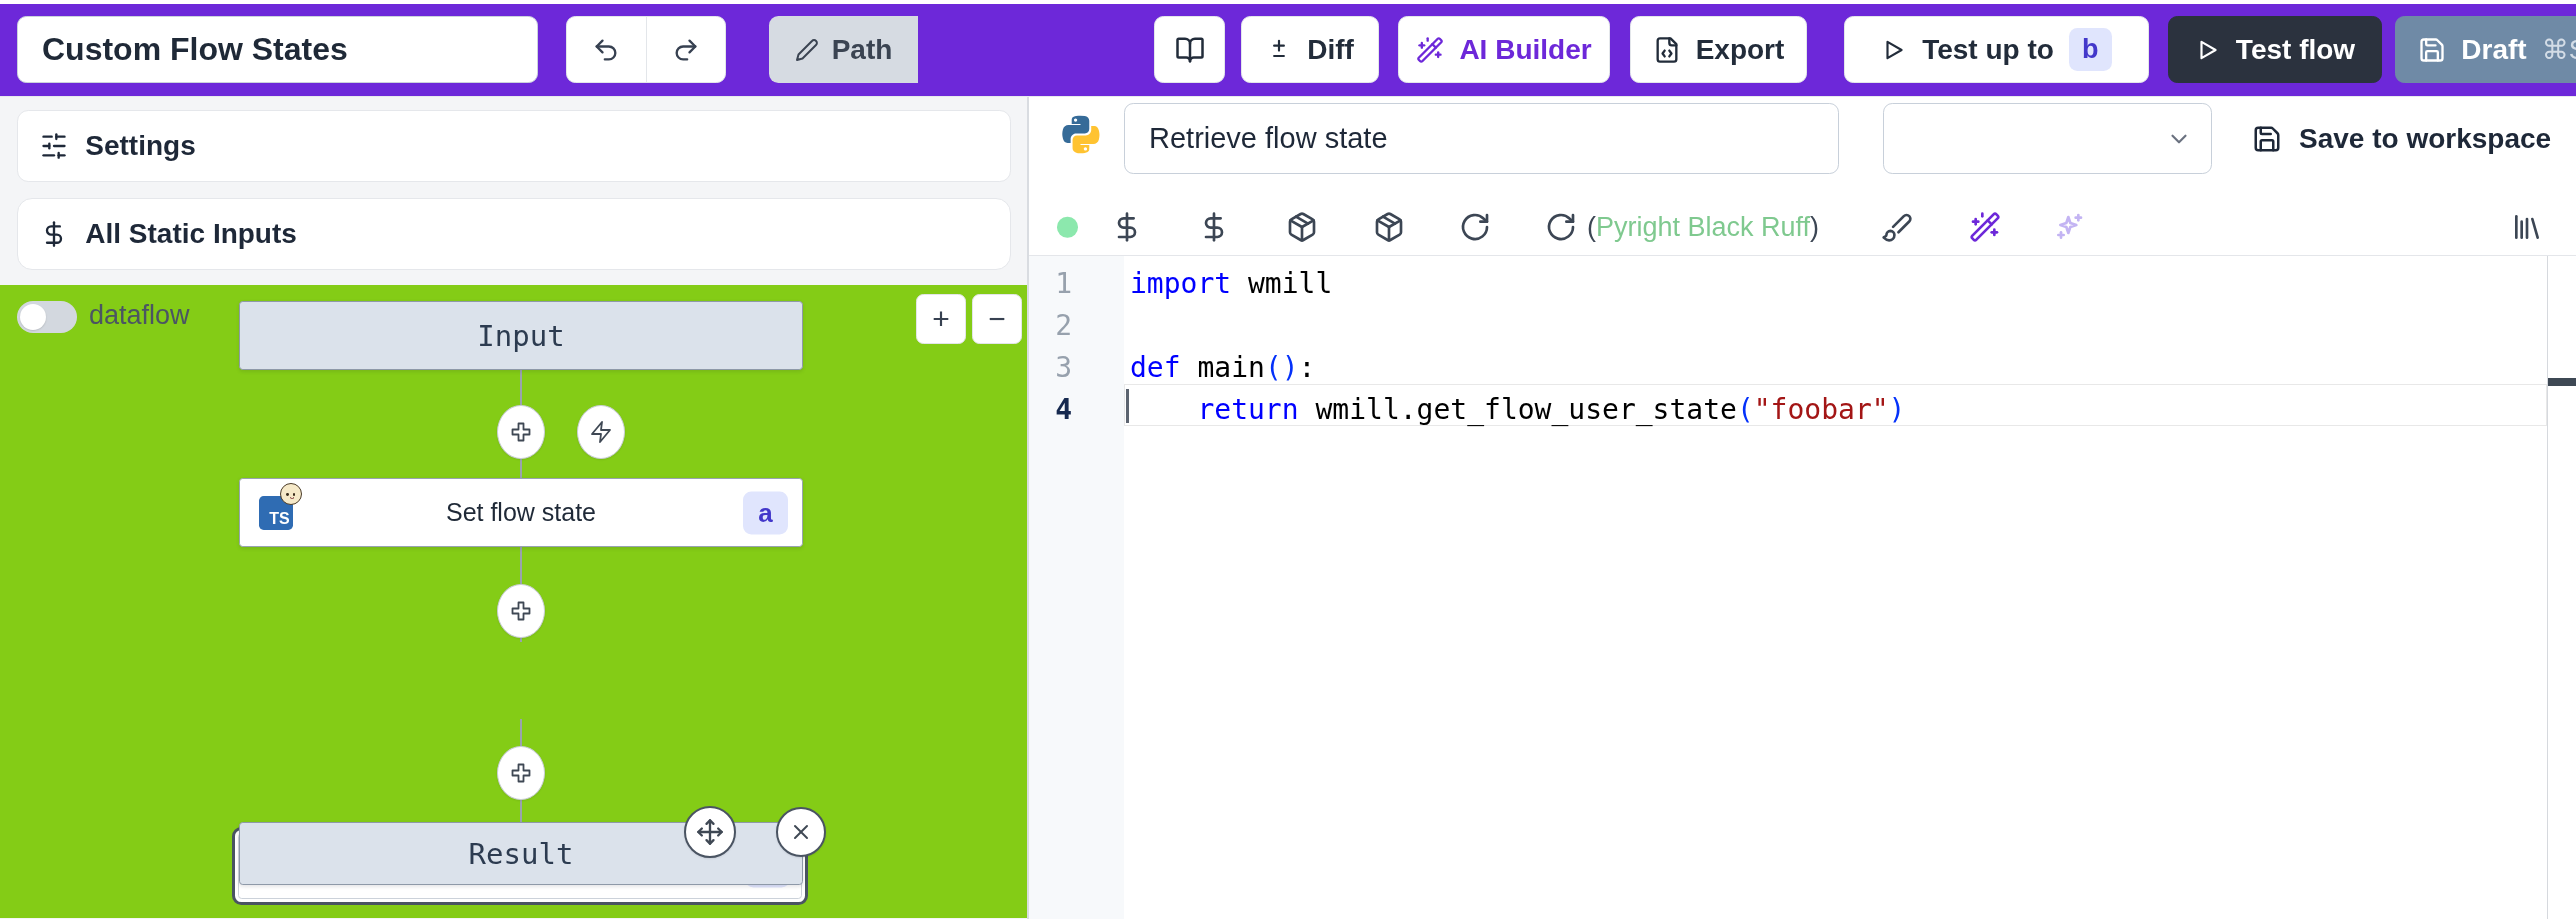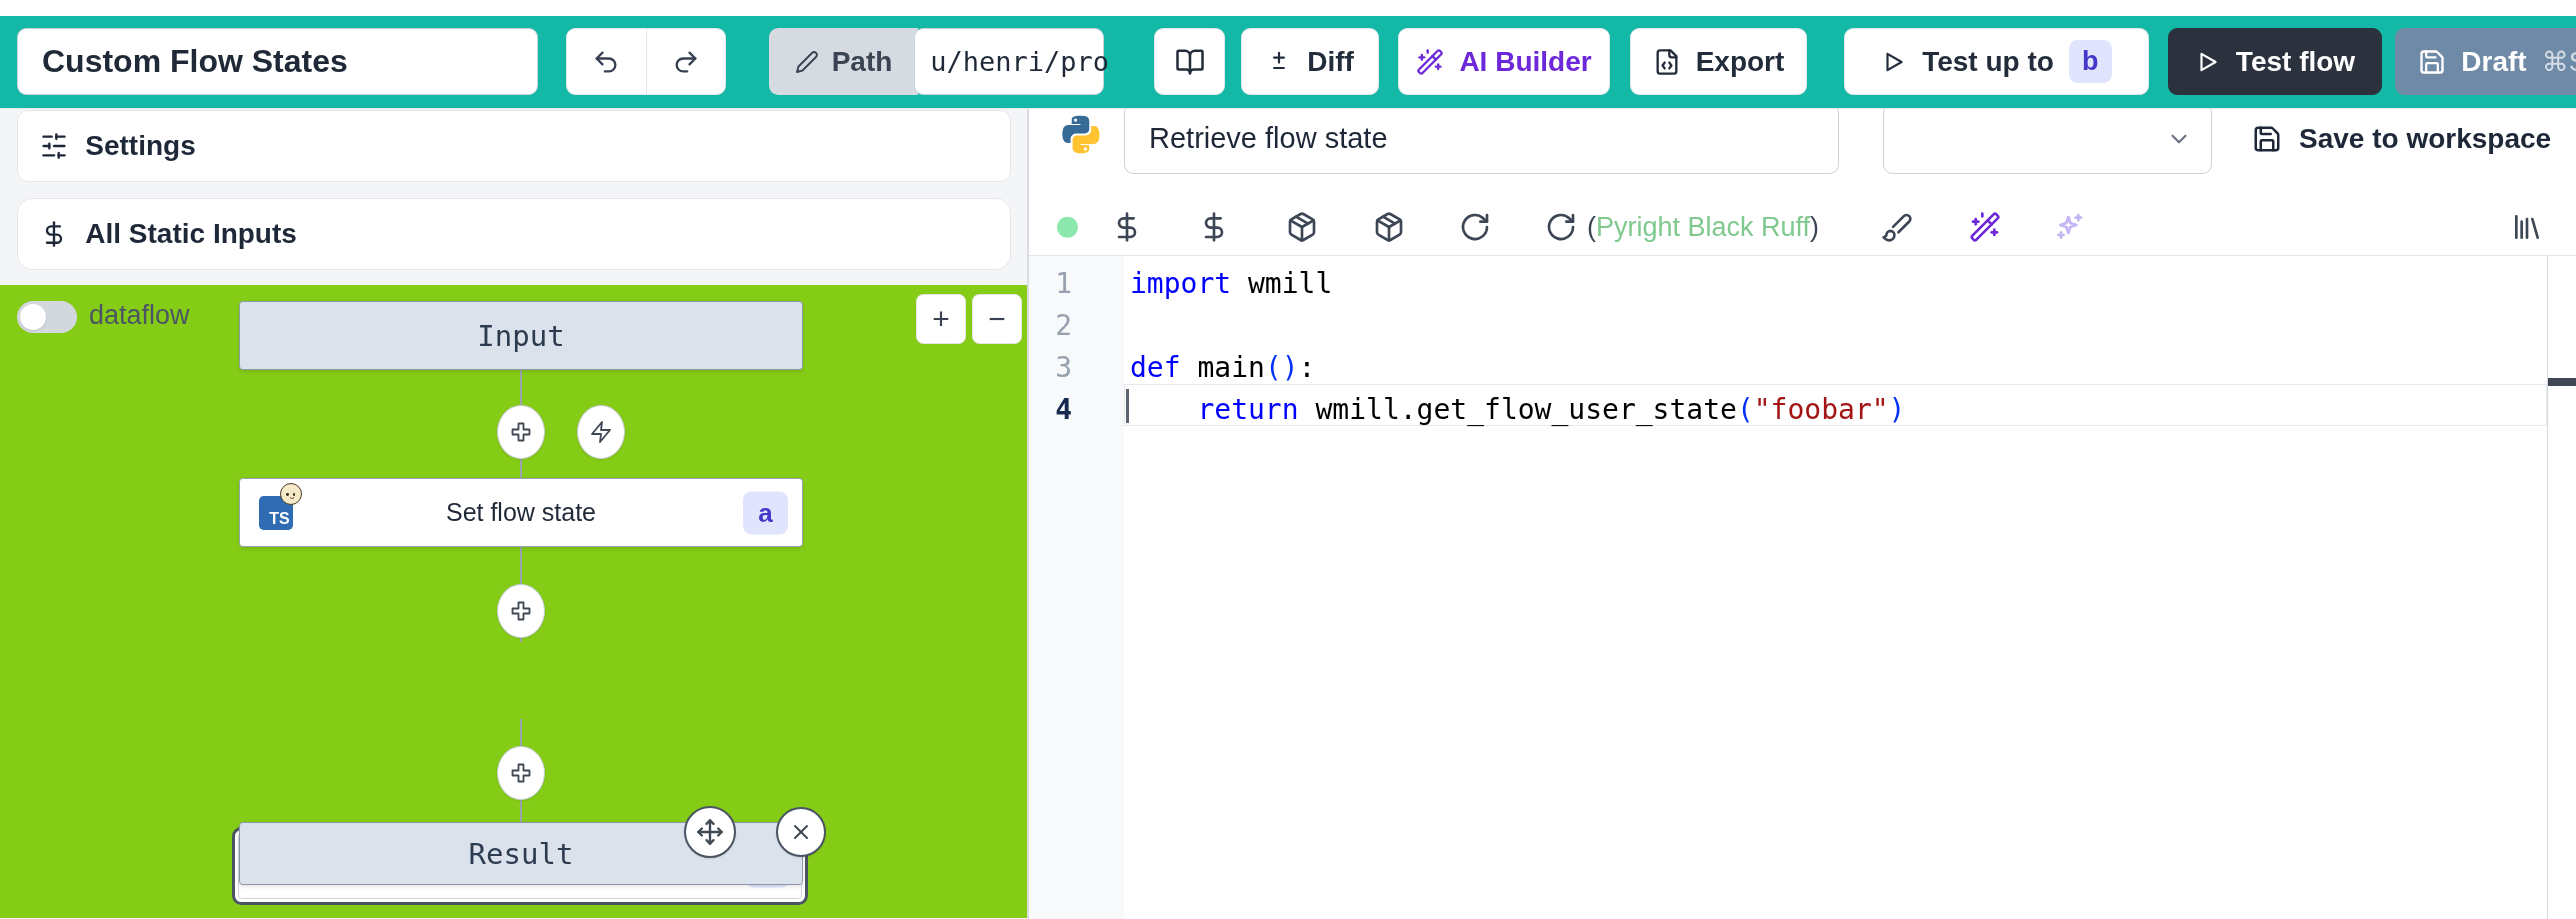--- a/index.html
+++ b/index.html
@@ -2,21 +2,21 @@
 <html style="font-size:15px"><head>
 <meta charset="utf-8">
 <style>
   * { margin:0; padding:0; box-sizing:border-box; }
   html,body { width:2576px; height:919px; font-family:"Liberation Sans",sans-serif; background:#fff; }
   .page { position:relative; width:2576px; height:919px; overflow:hidden; }
   svg { display:block; }
   .stroke-ic { fill:none; stroke:currentColor; stroke-width:2; stroke-linecap:round; stroke-linejoin:round; }
 
   
-  .topbar { position:absolute; left:0; top:16px; width:2576px; height:93px; background:#14b8a6; border-bottom:0.9px solid #e7e9ed; z-index:5; }
+  .topbar { position:absolute; left:0; top:4px; width:2576px; height:93px; background:#6d28d9; border-bottom:0.9px solid #e7e9ed; z-index:5; }
   .tb-abs { position:absolute; top:12px; height:67px; display:flex; align-items:center; }
   .title-box { left:17px; width:521px; border:0.9px solid #cbd2dc; border-radius:9.3px; background:#fff; padding:0 24px; font-size:32px; font-weight:700; color:#1f2937; }
   .btn { background:#fff; border:0.9px solid #e3e6ea; border-radius:9.3px; color:#222c3a; font-size:28px; font-weight:700; display:flex; align-items:center; justify-content:center; gap:15px; cursor:pointer; }
   .undoredo { left:566px; width:160px; border:0.9px solid #e3e6ea; border-radius:9.3px; background:#fff; }
   .undoredo .half { width:79px; height:100%; display:flex; align-items:center; justify-content:center; color:#374151; }
   .undoredo .sep { width:0.9px; height:100%; background:#e3e6ea; }
   .path-group { left:769px; width:339px; }
   .path-left { height:67px; width:149px; background:#d6dbe2; border-radius:9.3px 0 0 9.3px; display:flex; align-items:center; justify-content:center; gap:13px; color:#3b4452; font-size:28px; font-weight:600; }
   .path-right { height:67px; width:190px; background:#fff; border:0.9px solid #cbd2dc; border-radius:9.3px; margin-left:-3.7px; display:flex; align-items:center; padding:0 15px; font-family:"DejaVu Sans Mono",monospace; font-size:27px; color:#1f2937; }
   .book-btn { left:1154px; width:71px; }
@@ -106,23 +106,20 @@
       </div>
     </div>
 
     <div class="tb-abs path-group">
       <div class="path-left">
         <svg class="stroke-ic" width="24" height="24" viewBox="0 0 24 24">
             <path d="M17 3a2.83 2.83 0 1 1 4 4L7.5 20.5 2 22l1.5-5.5z"></path>
           </svg>
         <span>Path</span>
       </div>
-      <div class="path-right">
-        <span>u/henri/pro</span>
-      </div>
     </div>
 
     <div class="tb-abs btn book-btn">
       <svg class="stroke-ic" width="30" height="30" viewBox="0 0 24 24">
           <path d="M12 7v14"></path>
           <path d="M3 18a1 1 0 0 1-1-1V4a1 1 0 0 1 1-1h5a4 4 0 0 1 4 4 4 4 0 0 1 4-4h5a1 1 0 0 1 1 1v13a1 1 0 0 1-1 1h-6a3 3 0 0 0-3 3 3 3 0 0 0-3-3z"></path>
         </svg>
     </div>
 
     <div class="tb-abs btn diff-btn">

